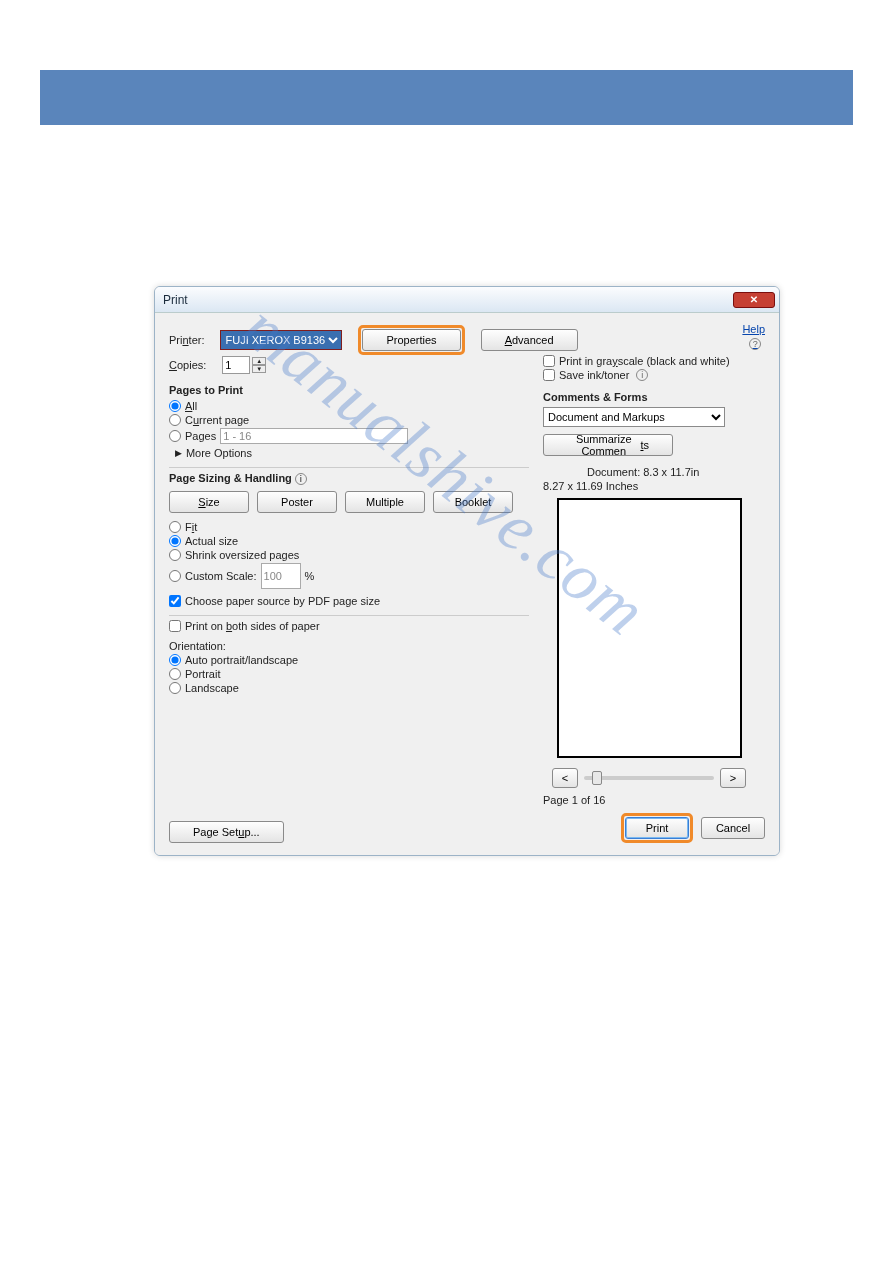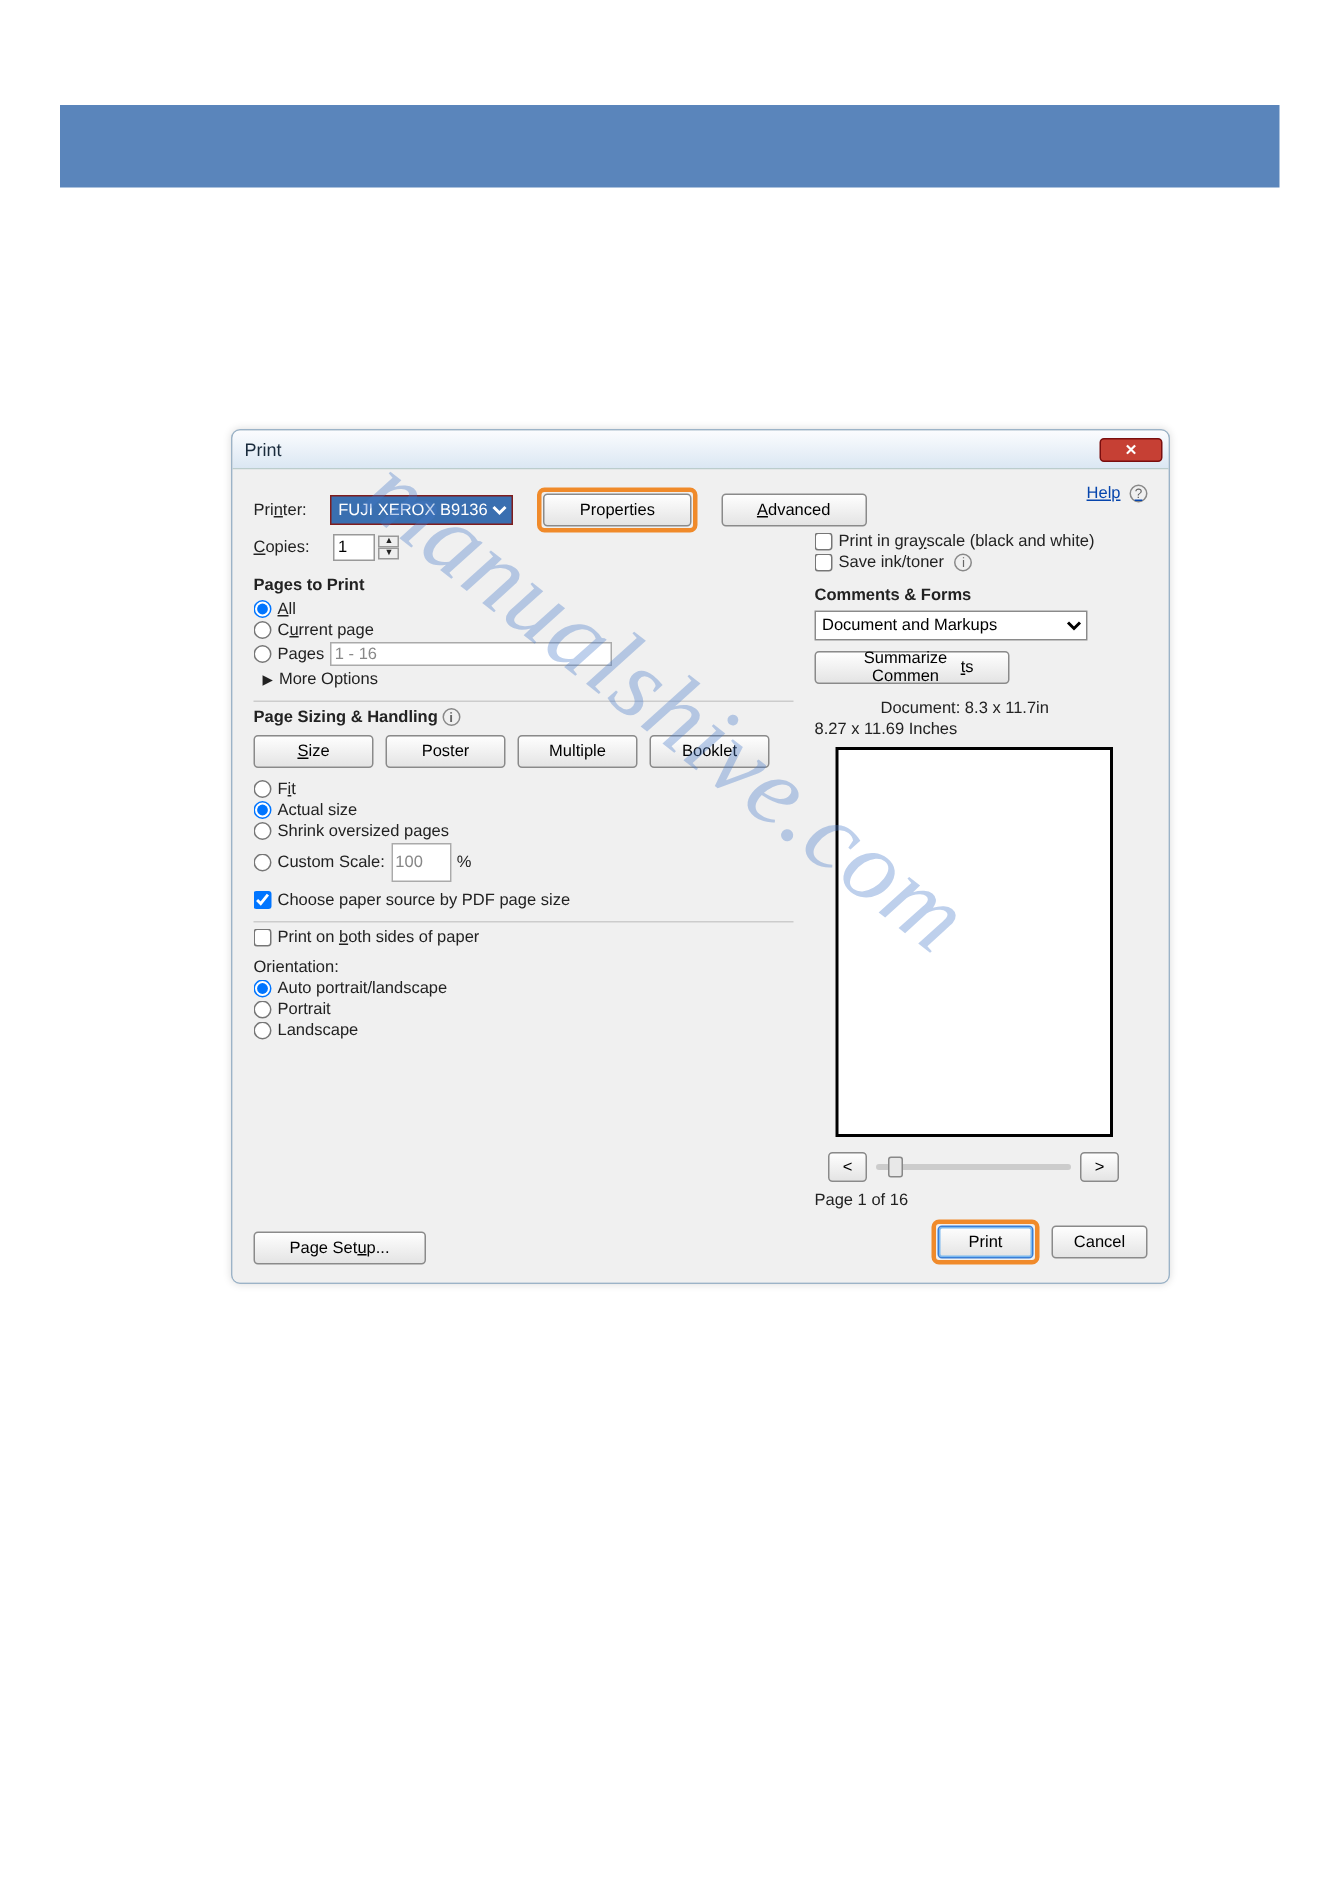--- a/index.html
+++ b/index.html
@@ -27,21 +27,21 @@
   .pages-input { width:188px; height:16px; font-size:11px; border:1px solid #aaa; padding:0 2px; color:#888;}
   .disclosure { display:flex; align-items:center; gap:4px; margin:3px 0 0 6px; font-size:11px; cursor:pointer;}
   .disclosure .tri { font-size:9px; }
   .hr { border-top:1px solid #ccc; margin:8px 0 4px;}
   .sizing-btns { display:flex; gap:8px; margin:6px 0 8px;}
   .sizing-btns .btn { width:80px; height:22px; justify-content:center;}
   .scale-input { width:40px; height:16px; border:1px solid #aaa; font-size:11px; color:#888; padding:12px 2px;}
   .info-icon { display:inline-flex; width:12px; height:12px; border:1px solid #888; border-radius:50%; font-size:9px; align-items:center; justify-content:center; color:#666; margin-left:3px;}
   .left-col { position:absolute; left:14px; top:12px; width:360px;}
   .right-col { position:absolute; left:388px; top:12px; width:212px;}
-  .help { position:absolute; right:14px; top:10px; font-size:11px; color:#0645ad; text-decoration:underline; display:flex; align-items:center; gap:3px;}
+  .help { position:absolute; right:14px; top:10px; font-size:11px; color:#0645ad; text-decoration:underline; display:flex; align-items:center; gap:3px;flex-direction:column;}
   .cf-select { width:182px; height:20px; border:1px solid #8a8a8a; background:#fff; font-size:11px;}
   .preview-box { width:185px; height:260px; border:2px solid #000; background:#fff; margin:6px auto 0; }
   .nav-row { display:flex; align-items:center; gap:6px; margin-top:10px; justify-content:center;}
   .nav-row .btn { width:26px; height:20px; padding:0; justify-content:center;}
   .slider { width:130px; height:4px; background:#ccc; position:relative; border-radius:2px;}
   .slider .thumb { position:absolute; left:8px; top:-5px; width:10px; height:14px; background:#e8e8e8; border:1px solid #888; border-radius:2px;}
   .bottom-row { position:absolute; left:14px; right:14px; bottom:12px; display:flex; justify-content:space-between; align-items:flex-end;}
   .watermark { position:absolute; pointer-events:none; font-size:68px; font-style:italic; color:rgba(70,120,200,0.35); font-weight:400; transform: rotate(38deg); transform-origin:center; top:430px; left:200px; letter-spacing:1px; font-family: Georgia, 'Times New Roman', serif;}
   .center-txt { font-size:11px; margin-top:2px;}
 </style>

